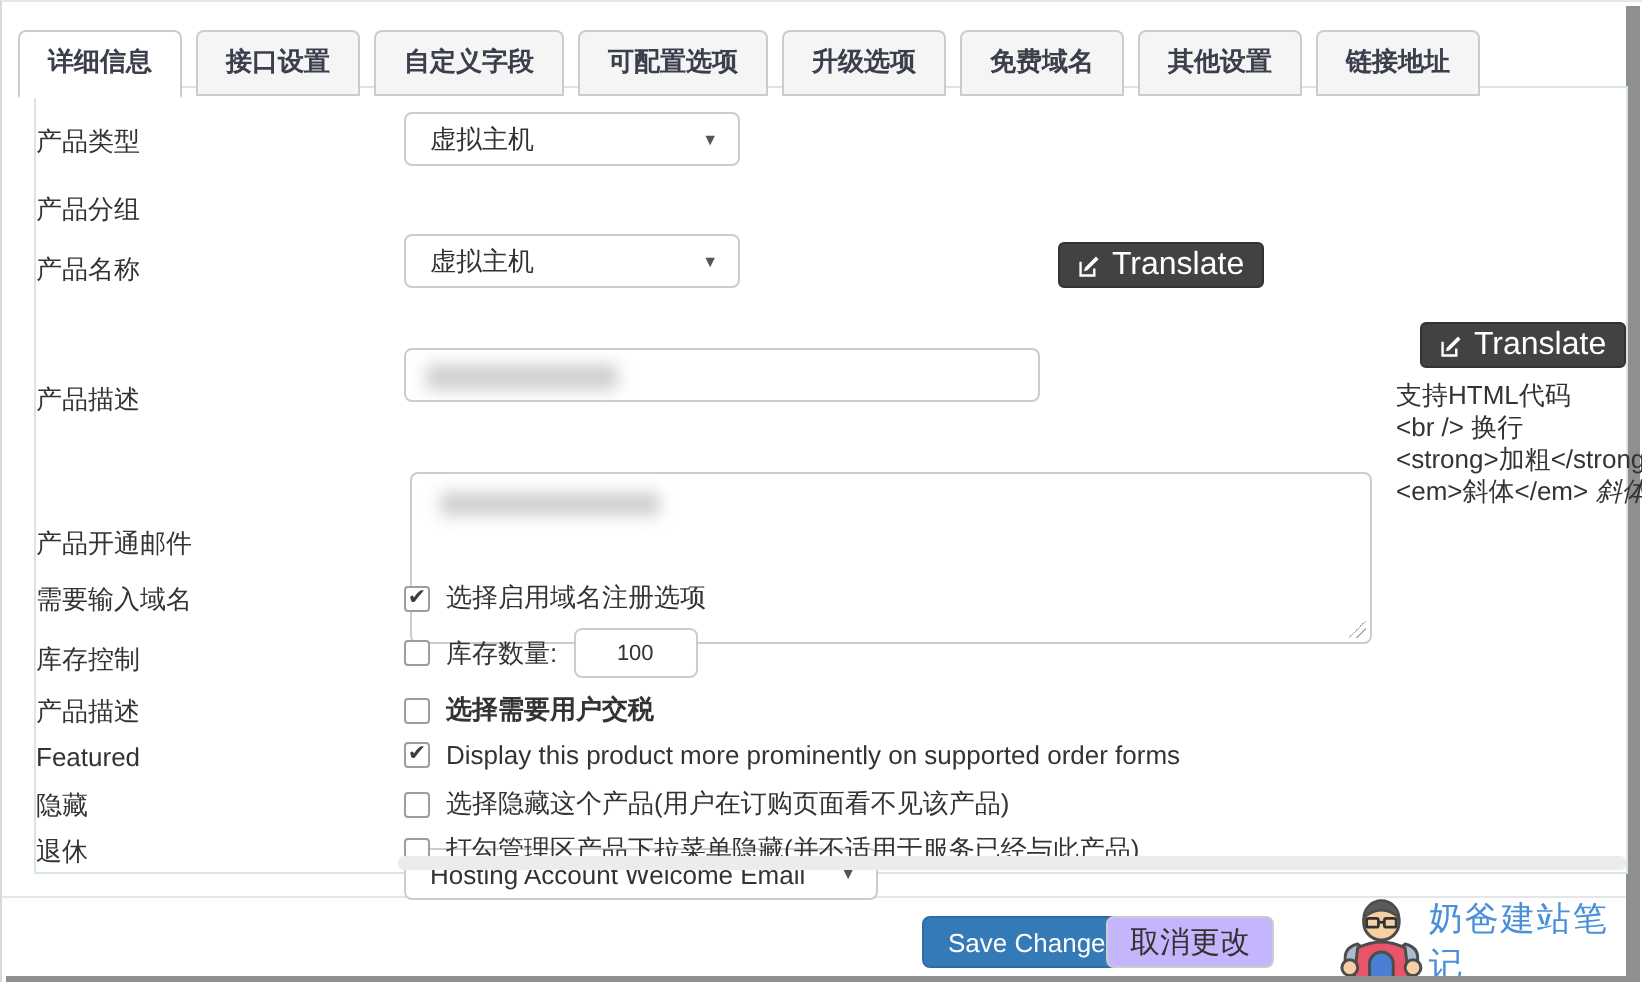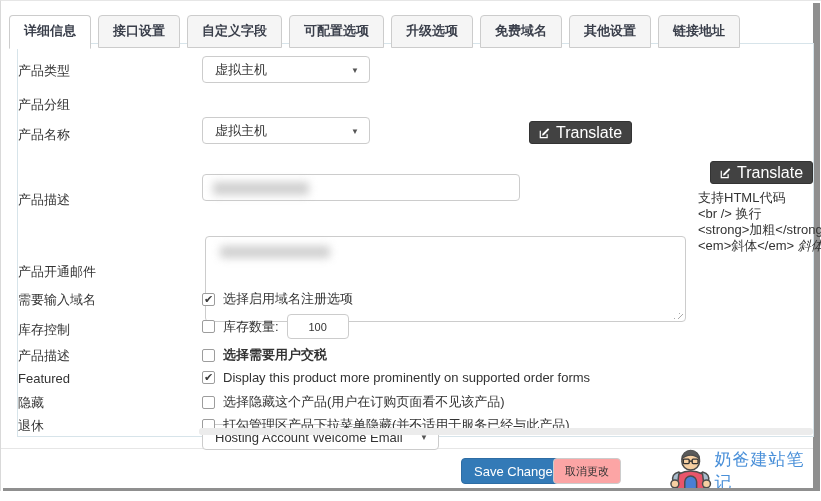--- a/index.html
+++ b/index.html
@@ -49,22 +49,22 @@
   .checkbox.checked .mark { visibility:visible; }
 
   .qty-input { width:62px; height:25px; border:1px solid #ccc; border-radius:4px; text-align:center;
                font-size:11px; color:#333; font-family:inherit; }
 
   .hscroll-track { position:absolute; left:181px; top:384px; width:614px; height:7px; background:#ececec; border-radius:3px; }
 
   .footer-divider { position:absolute; left:0; top:447px; width:812px; height:1px; background:#e6e6e6; }
   .btn-save { position:absolute; left:460px; top:457px; height:26px; padding:0 12px; background:#337ab7;
               border:1px solid #2e6da4; border-radius:4px; color:#fff; font-size:13px; font-family:inherit; cursor:pointer; }
-  .btn-cancel { position:absolute; left:552px; top:457px; height:26px; padding:0 11px; background:#fca5a5;
-                border:1px solid #ccc; border-radius:4px; color:#333; font-size:11px; font-family:inherit; cursor:pointer; }
+  .btn-cancel { position:absolute; left:552px; top:457px; height:26px; padding:0 11px; background:#c4b5fd;
+                border:1px solid #ccc; border-radius:4px; color:#333; font-size:15px; font-family:inherit; cursor:pointer; }
 
   .watermark { position:absolute; left:666px; top:447px; display:flex; }
   .watermark-text { color:#4a90d9; font-size:17px; letter-spacing:1px; }
 </style>
 </head>
 <body>
 
 <div class="window">
 
   <div class="tabs">

